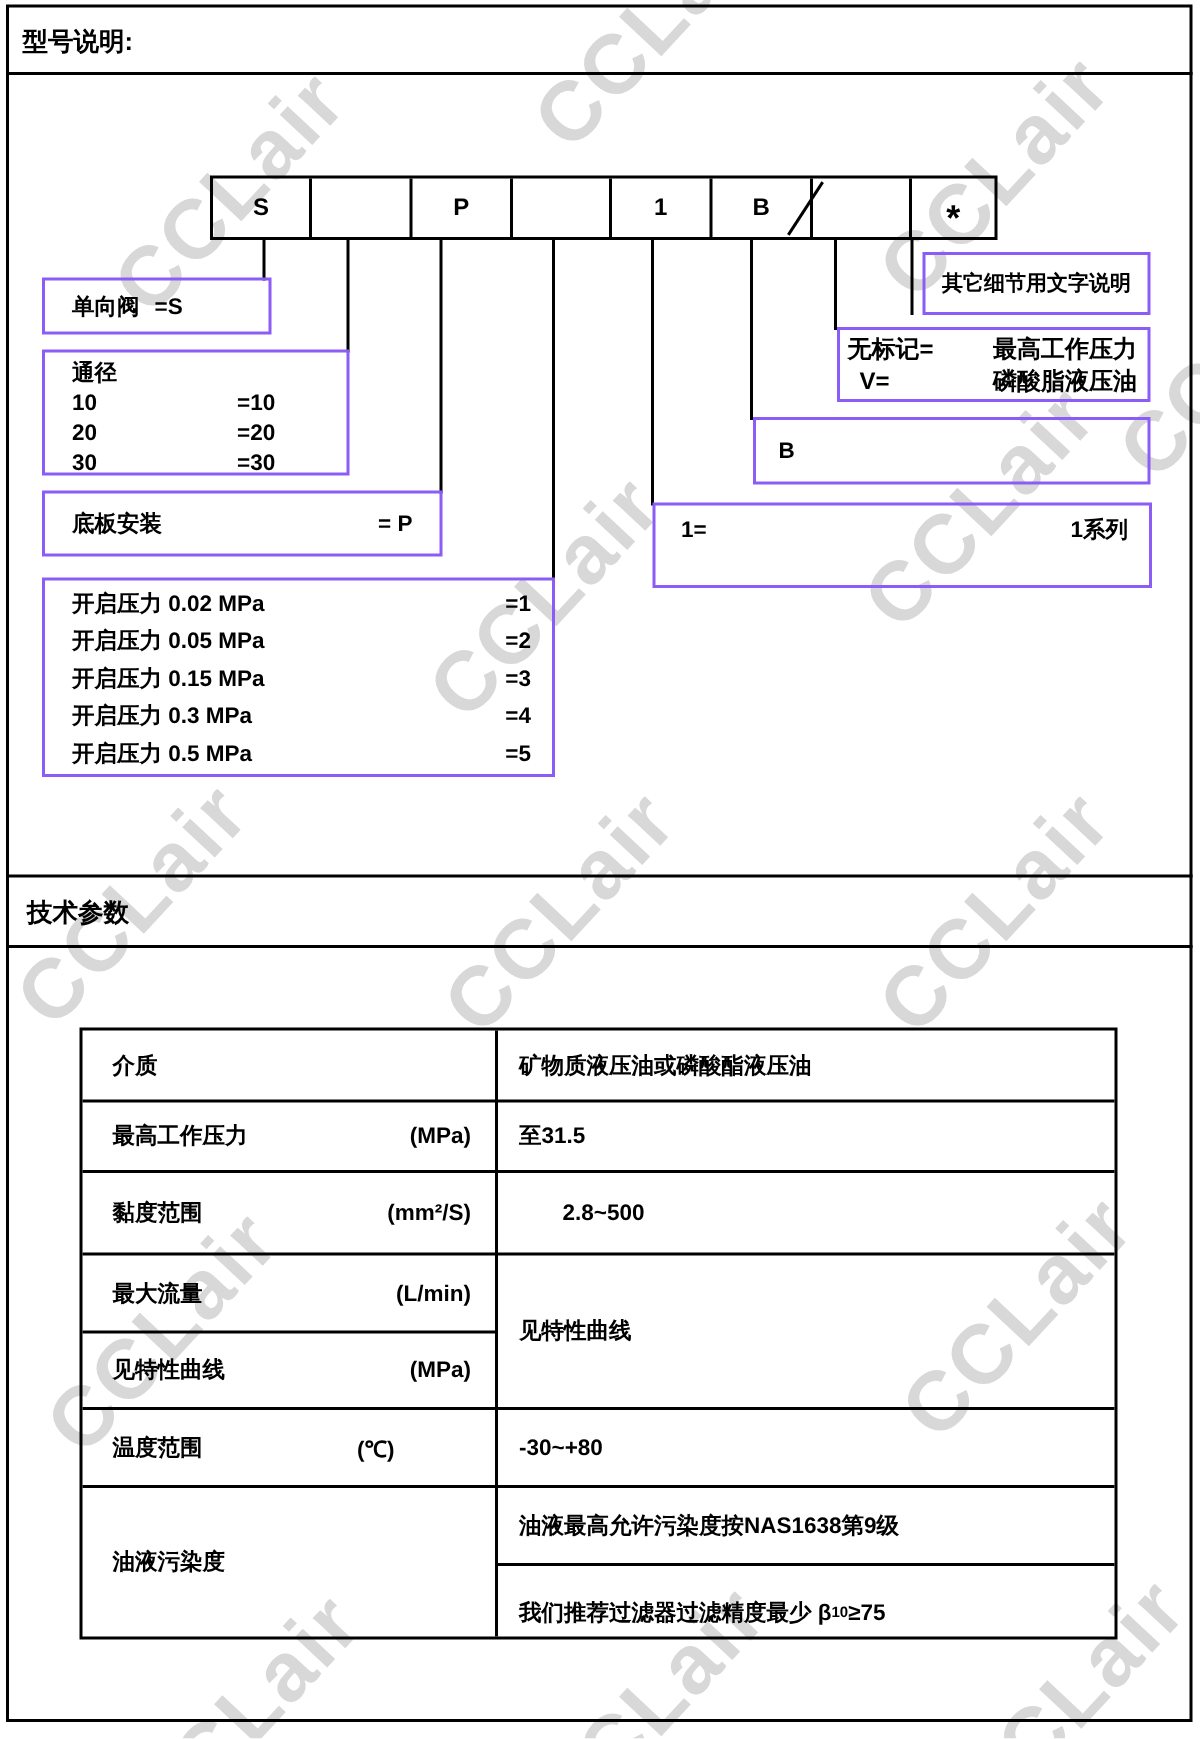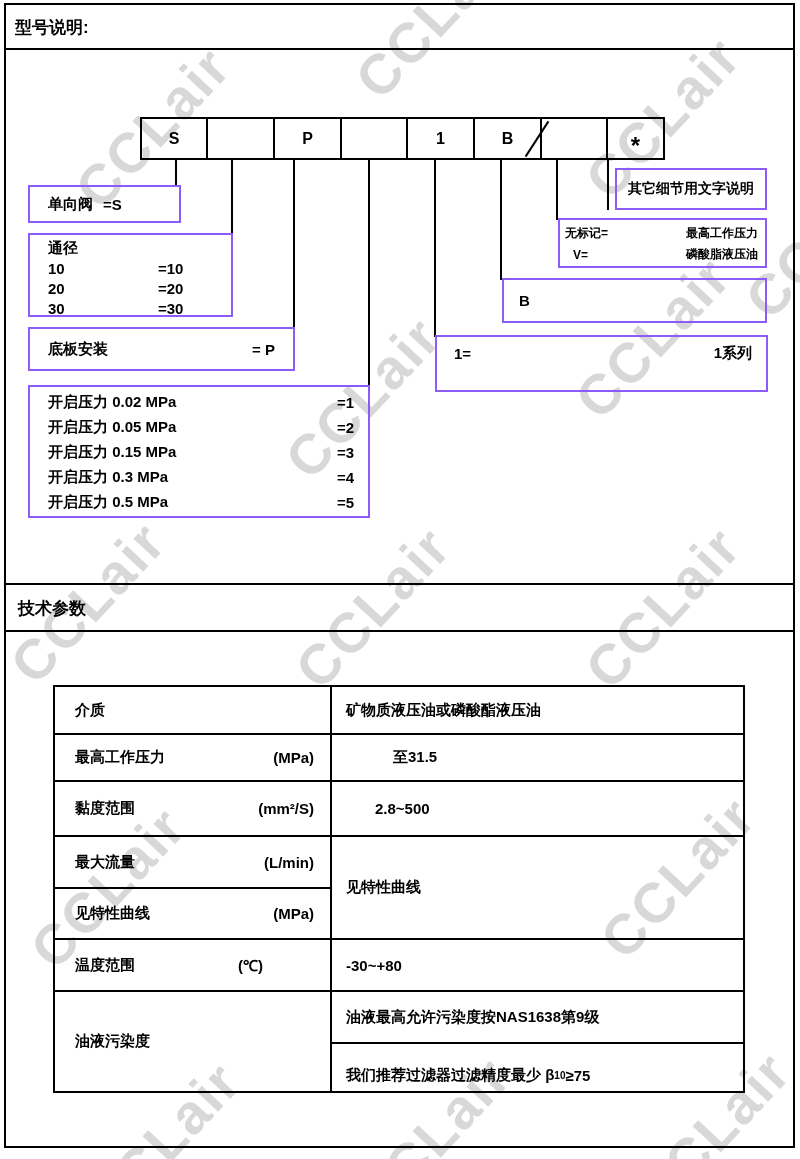--- a/index.html
+++ b/index.html
@@ -67,21 +67,21 @@
 
   .crack-box { left:28px; top:385px; width:342px; height:133px; padding:3px 14px 0 18px; }
   .crack-box .rowline { height:25px; }
 
   .series-box { left:435px; top:335px; width:333px; height:57px; padding:4px 14px 0 17px; }
   .series-box .rowline { height:24px; }
   .series-box .note { text-align:right; padding-right:0px; margin-right:-6px; height:26px; line-height:26px; white-space:nowrap; }
 
   .b-box { left:502px; top:278px; width:265px; height:45px; display:flex; align-items:center; padding-left:15px; }
 
-  .fluid-box { left:558px; top:218px; width:209px; height:50px; padding:3px 7px 0 5px; font-size:12px; }
+  .fluid-box { left:558px; top:218px; width:209px; height:50px; padding:3px 7px 0 5px; font-size:16px; }
   .fluid-box .rowline { height:21px; }
   .fluid-box .v-row { padding-left:8px; }
 
   .other-box { left:615px; top:168px; width:152px; height:42px; display:flex; align-items:center; justify-content:center; font-size:14px; white-space:nowrap; }
 
   
   .ttable { position:absolute; left:53px; top:685px; width:692px; height:408px; border:2px solid #000; z-index:3; }
   .tcell { position:absolute; display:flex; align-items:center; font-size:15px; font-weight:bold; white-space:nowrap; }
   .tname { justify-content:space-between; padding:0 16px 0 20px; }
   .tval  { padding-left:14px; }
@@ -229,21 +229,21 @@
       <span>介质</span>
     </div>
     <div class="tcell tval" style="left:277px; top:0; width:411px; height:46px;">
       <span>矿物质液压油或磷酸酯液压油</span>
     </div>
 
     <div class="tcell tname" style="left:0; top:48px; width:275px; height:45px;">
       <span>最高工作压力</span>
       <span>(MPa)</span>
     </div>
-    <div class="tcell tval" style="left:277px; top:48px; width:411px; height:45px;margin-left:47px;">
+    <div class="tcell tval" style="left:277px; top:48px; width:411px; height:45px;">
       <span>至31.5</span>
     </div>
 
     <div class="tcell tname" style="left:0; top:95px; width:275px; height:53px;">
       <span>黏度范围</span>
       <span>(mm²/S)</span>
     </div>
     <div class="tcell tval" style="left:277px; top:95px; width:411px; height:53px;padding-left:43px;">
       <span>2.8~500</span>
     </div>

